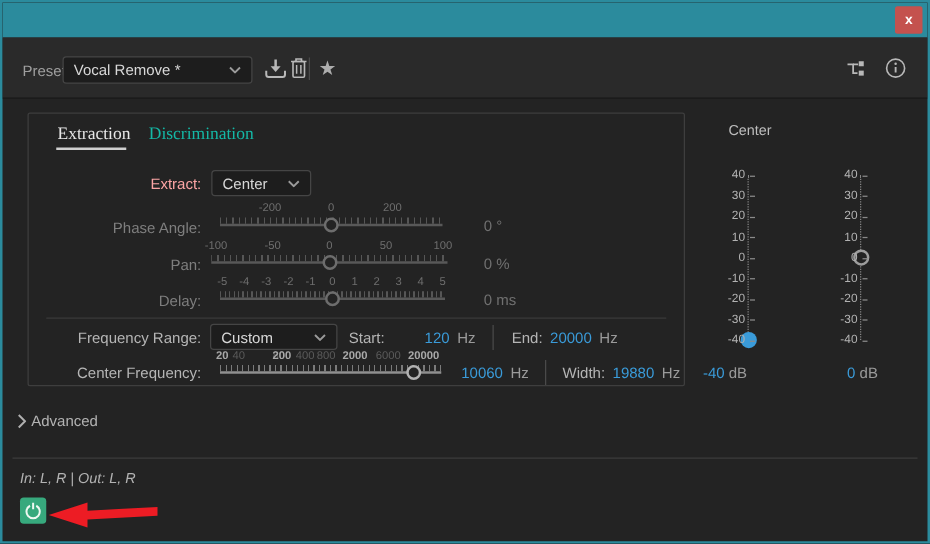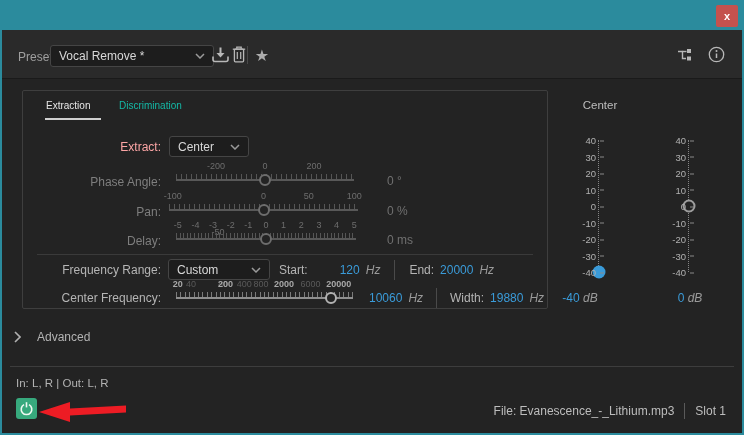--- a/index.html
+++ b/index.html
@@ -14,27 +14,27 @@
   .title-text{position:absolute;left:16px;top:0;line-height:28px;color:#fff;font-size:12.5px;}
   .close-btn{position:absolute;right:4px;top:3px;width:22px;height:22px;background:var(--close-red,#c4524e);
     border-radius:2px;color:#fff;font-size:11px;font-weight:bold;text-align:center;line-height:22px;cursor:default;}
   .presets-row{position:absolute;left:0;top:28px;right:0;height:48px;background:#2a2a2a;}
   .row-divider{position:absolute;left:0;top:76px;right:0;height:1px;background:#1a1a1a;}
   .lbl{color:#9f9f9f;}
   .dd{background:#1d1d1d;border:1px solid #454545;border-radius:3px;color:#d8d8d8;
       display:flex;align-items:center;padding:0 8px;height:22px;}
   .dd .chev{margin-left:auto;display:flex;}
   .presets-label{position:absolute;left:16px;top:16px;line-height:22px;}
-  .presets-dd{position:absolute;left:48px;top:15px;width:164px;text-align:right;}
+  .presets-dd{position:absolute;left:48px;top:15px;width:152px;text-align:right;}
   .icon-btn{position:absolute;top:16px;display:flex;align-items:center;justify-content:center;width:20px;height:20px;}
   .vsep{position:absolute;top:16px;width:1px;height:18px;background:#4a4a4a;}
   .star-glyph{font-size:16px;color:#adadad;line-height:20px;}
 
   .panel{position:absolute;left:20px;top:88px;width:526px;height:219px;border:1px solid #3e3e3e;border-radius:2px;}
-  .tab{position:absolute;top:9px;font-size:10px;}
+  .tab{position:absolute;top:9px;font-size:14px;font-family:Liberation Serif, serif;}
   .tab-active{left:23px;color:#e6e6e6;}
   .tab-underline{position:absolute;left:22px;top:27px;width:56px;height:2px;background:#cfcfcf;}
   .tab-inactive{left:96px;color:#14b8a6;}
 
   .extract-label{position:absolute;right:386px;top:46px;line-height:21px;color:#fca5a5;}
   .extract-dd{position:absolute;left:146px;top:45px;width:80px;height:21px;}
 
   .slider-row-label{position:absolute;right:386px;text-align:right;color:#7e7e7e;}
   .slider-value{position:absolute;left:364px;color:#707070;}
   .slider{position:absolute;height:26px;}
@@ -49,40 +49,40 @@
   .slider.enabled .track{background:#8f8f8f;}
   .slider.enabled .thumb{border-color:#b2b2b2;}
   .slider.enabled .ticks-labels{color:#a8a8a8;font-weight:bold;}
   .slider .tk.dim{color:#5a5a5a;font-weight:normal;}
 
   .panel-sep{position:absolute;left:14px;right:14px;top:163px;height:1px;background:#3a3a3a;}
 
   .freq-label{position:absolute;right:386px;top:168px;line-height:22px;color:#b5b5b5;text-align:right;}
   .freq-dd{position:absolute;left:145px;top:168px;width:102px;height:21px;}
   .inline-lbl{color:#b5b5b5;}
-  .unit{color:#9a9a9a;font-style:italic;}
+  .unit{color:#9a9a9a;}
   .blue{color:var(--accent-blue,#3a9bd9);}
   .vline{width:1px;height:20px;background:#4a4a4a;}
   .freq-extra{position:absolute;left:256px;top:168px;height:22px;display:flex;align-items:center;gap:6px;}
   .cf-label{position:absolute;right:386px;top:196px;line-height:22px;color:#b5b5b5;}
   .cf-values{position:absolute;left:346px;top:196px;height:22px;display:flex;align-items:center;gap:6px;}
 
   .meter-title{position:absolute;width:92px;text-align:center;color:#bdbdbd;font-size:11.5px;line-height:15px;top:96px;}
   .meter{position:absolute;top:138px;width:60px;height:132px;}
   .meter .track{position:absolute;left:40px;top:0;bottom:0;width:0;border-left:1px dotted #858585;}
   .meter .tk{position:absolute;right:22px;transform:translateY(-50%);font-size:9.5px;color:#b2b2b2;white-space:nowrap;}
   .meter .tk::after{content:"";position:absolute;right:-8px;top:50%;width:4px;height:1px;background:#8a8a8a;}
   .meter .vthumb{position:absolute;left:40.5px;width:13px;height:13px;border-radius:50%;transform:translate(-50%,-50%);}
   .vthumb.filled{background:var(--accent-blue,#3a9bd9);}
   .vthumb.hollow{background:#232323;border:2px solid #9d9d9d;}
   .meter-value{position:absolute;width:92px;top:289px;text-align:center;font-size:12px;}
 
-  .advanced{position:absolute;left:12px;top:328px;display:flex;align-items:center;gap:16px;color:#b3b3b3;}
+  .advanced{position:absolute;left:12px;top:328px;display:flex;align-items:center;gap:4px;color:#b3b3b3;}
   .footer-divider{position:absolute;left:8px;right:8px;top:364px;height:1px;background:#3d3d3d;}
-  .io-text{position:absolute;left:14px;top:375px;color:#b3b3b3;font-size:11.5px;}
+  .io-text{position:absolute;left:14px;top:375px;color:#b3b3b3;font-size:11.5px;font-style:italic;}
   .power-btn{position:absolute;left:14px;top:396px;width:21px;height:21px;border-radius:3px;
      background:var(--power-green,#37a97d);display:flex;align-items:center;justify-content:center;}
   .annot-arrow{position:absolute;left:34px;top:397px;}
   .file-info{position:absolute;right:16px;top:400px;height:18px;display:flex;align-items:center;gap:10px;color:#bdbdbd;}
   .file-info .vline{background:#5a5a5a;height:16px;}
 </style>
 </head>
 <body>
 
 <div class="window">
@@ -172,21 +172,21 @@
       <div class="ruler"></div>
       <div class="track"></div>
       <div class="thumb" style="left:50%;"></div>
     </div>
     <span class="slider-value" style="top:83px;">0 °</span>
 
     <span class="slider-row-label" style="top:114px;">Pan:</span>
     <div class="slider" style="left:146px;top:100px;width:189px;">
       <div class="ticks-labels">
           <span class="tk" style="left: 2%;">-100</span>
-          <span class="tk" style="left: 26%; margin-top: 36px;">-50</span>
+          <span class="tk" style="left: 26%;">-50</span>
           <span class="tk" style="left: 50%;">0</span>
           <span class="tk" style="left: 74%;">50</span>
           <span class="tk" style="left: 98%;">100</span>
         </div>
       <div class="ruler"></div>
       <div class="track"></div>
       <div class="thumb" style="left:50%;"></div>
     </div>
     <span class="slider-value" style="top:113px;">0 %</span>
 
@@ -322,19 +322,14 @@
       </svg>
     </span>
   </div>
 
   <span class="annot-arrow">
     <svg width="92" height="26" viewBox="0 0 92 26">
       <polygon points="3,13 34,3 34,9.5 90,6.5 90,13.5 34,16.5 34,23" fill="var(--arrow-red,#ed1c24)"></polygon>
     </svg>
   </span>
 
-  <div class="file-info">
-    <span>File: Evanescence_-_Lithium.mp3</span>
-    <div class="vline"></div>
-    <span>Slot 1</span>
-  </div>
 
 </div>
 
 </body></html>

